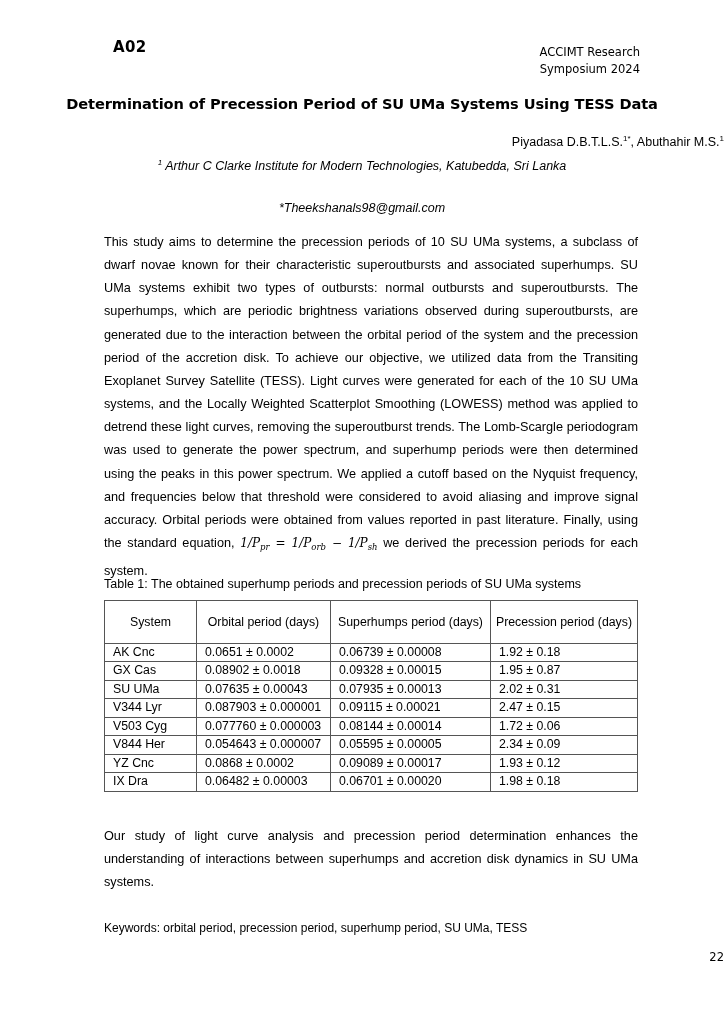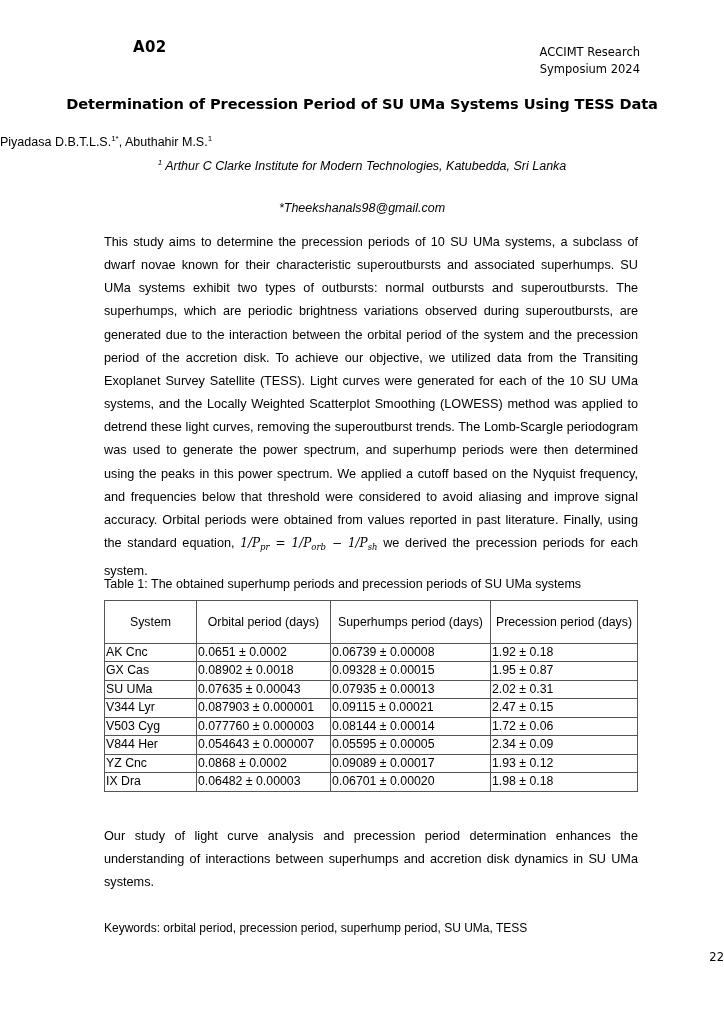--- a/index.html
+++ b/index.html
@@ -1,29 +1,29 @@
 <!DOCTYPE html>
 <html><head>
 <meta charset="utf-8">
 <style>
   html, body { margin: 0; padding: 0; background: #ffffff; }
   body { width: 724px; height: 1024px; position: relative; overflow: hidden; color: #000; font-family: "Liberation Sans", sans-serif; }
-  .page-id { position: absolute; left: 113px; top: 38px; font-family: "DejaVu Sans", sans-serif; font-weight: bold; font-size: 15px; letter-spacing: 0.3px; margin-left: 20px; }
+  .page-id { position: absolute; left: 113px; top: 38px; font-family: "DejaVu Sans", sans-serif; font-weight: bold; font-size: 15px; letter-spacing: 0.3px; }
   .symposium { position: absolute; right: 84px; top: 44px; text-align: right; font-family: "DejaVu Sans", sans-serif; font-size: 11.5px; line-height: 17px; }
   .title { position: absolute; left: 0; width: 724px; top: 95px; text-align: center; font-family: "DejaVu Sans", sans-serif; font-weight: bold; font-size: 14.6px; letter-spacing: -0.1px; }
-  .authors { position: absolute; left: 0; width: 724px; top: 135px; text-align: left; font-size: 12.5px; }
+  .authors { position: absolute; left: 0; width: 724px; top: 135px; text-align: right; font-size: 12.5px; }
   .affil { position: absolute; left: 0; width: 724px; top: 159px; text-align: center; font-size: 12.5px; font-style: italic; }
   .email { position: absolute; left: 0; width: 724px; top: 201px; text-align: center; font-size: 12.5px; font-style: italic; }
   sup { font-size: 8px; vertical-align: 5px; line-height: 0; }
   .abstract { position: absolute; left: 104px; width: 534px; top: 231px; font-size: 12.7px; line-height: 23.15px; text-align: justify; }
   .abstract .eq { font-family: "DejaVu Serif", serif; font-style: italic; font-size: 12px; }
   .abstract .eq sub { font-size: 8.5px; }
   .caption { position: absolute; left: 104px; top: 577px; font-size: 12.5px; }
   table.results { position: absolute; left: 104px; top: 600px; width: 534px; border-collapse: collapse; font-size: 12.3px; }
-  table.results th, table.results td { border: 1px solid #555; padding: 0 1px; height: 17.5px; line-height: 15px; }
+  table.results th, table.results td { border: 1px solid #555; padding: 0 8px; height: 17.5px; line-height: 15px; }
   table.results th { font-weight: normal; text-align: center; padding: 12px 4px; line-height: 14px; }
   table.results td { text-align: left; }
   table.results col.c1 { width: 92px; }
   table.results col.c2 { width: 134px; }
   table.results col.c3 { width: 160px; }
   .conclusion { position: absolute; left: 104px; width: 534px; top: 825px; font-size: 12.7px; line-height: 23.2px; text-align: justify; }
   .keywords { position: absolute; left: 104px; top: 921px; font-size: 12px; }
   .pagenum { position: absolute; left: 0; width: 724px; top: 950px; text-align: right; font-family: "DejaVu Sans", sans-serif; font-size: 11.5px; }
 </style>
 </head>

